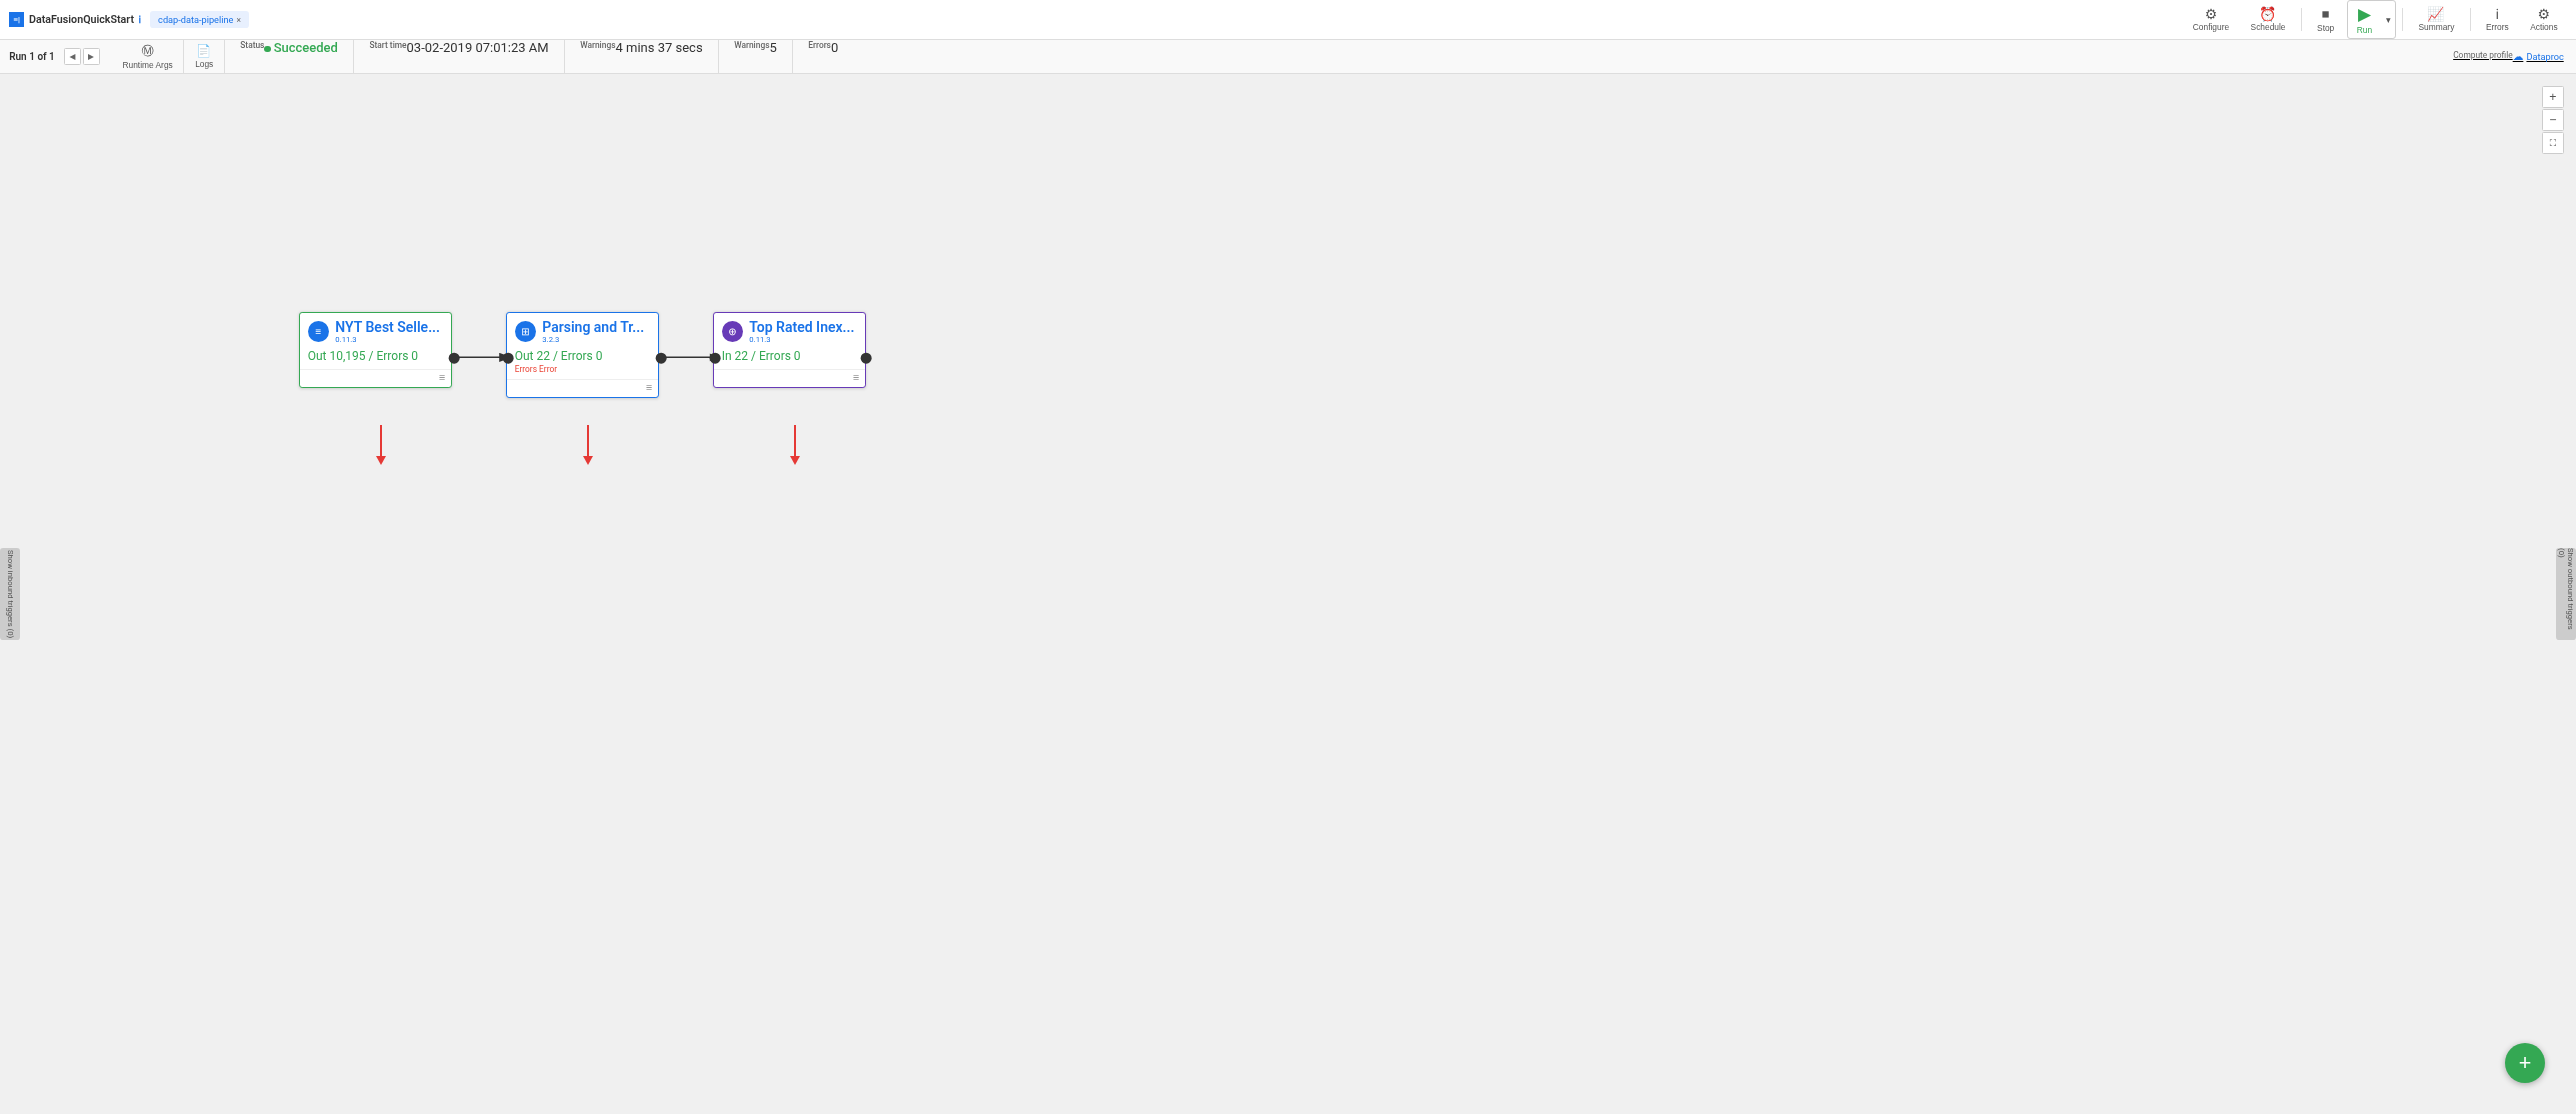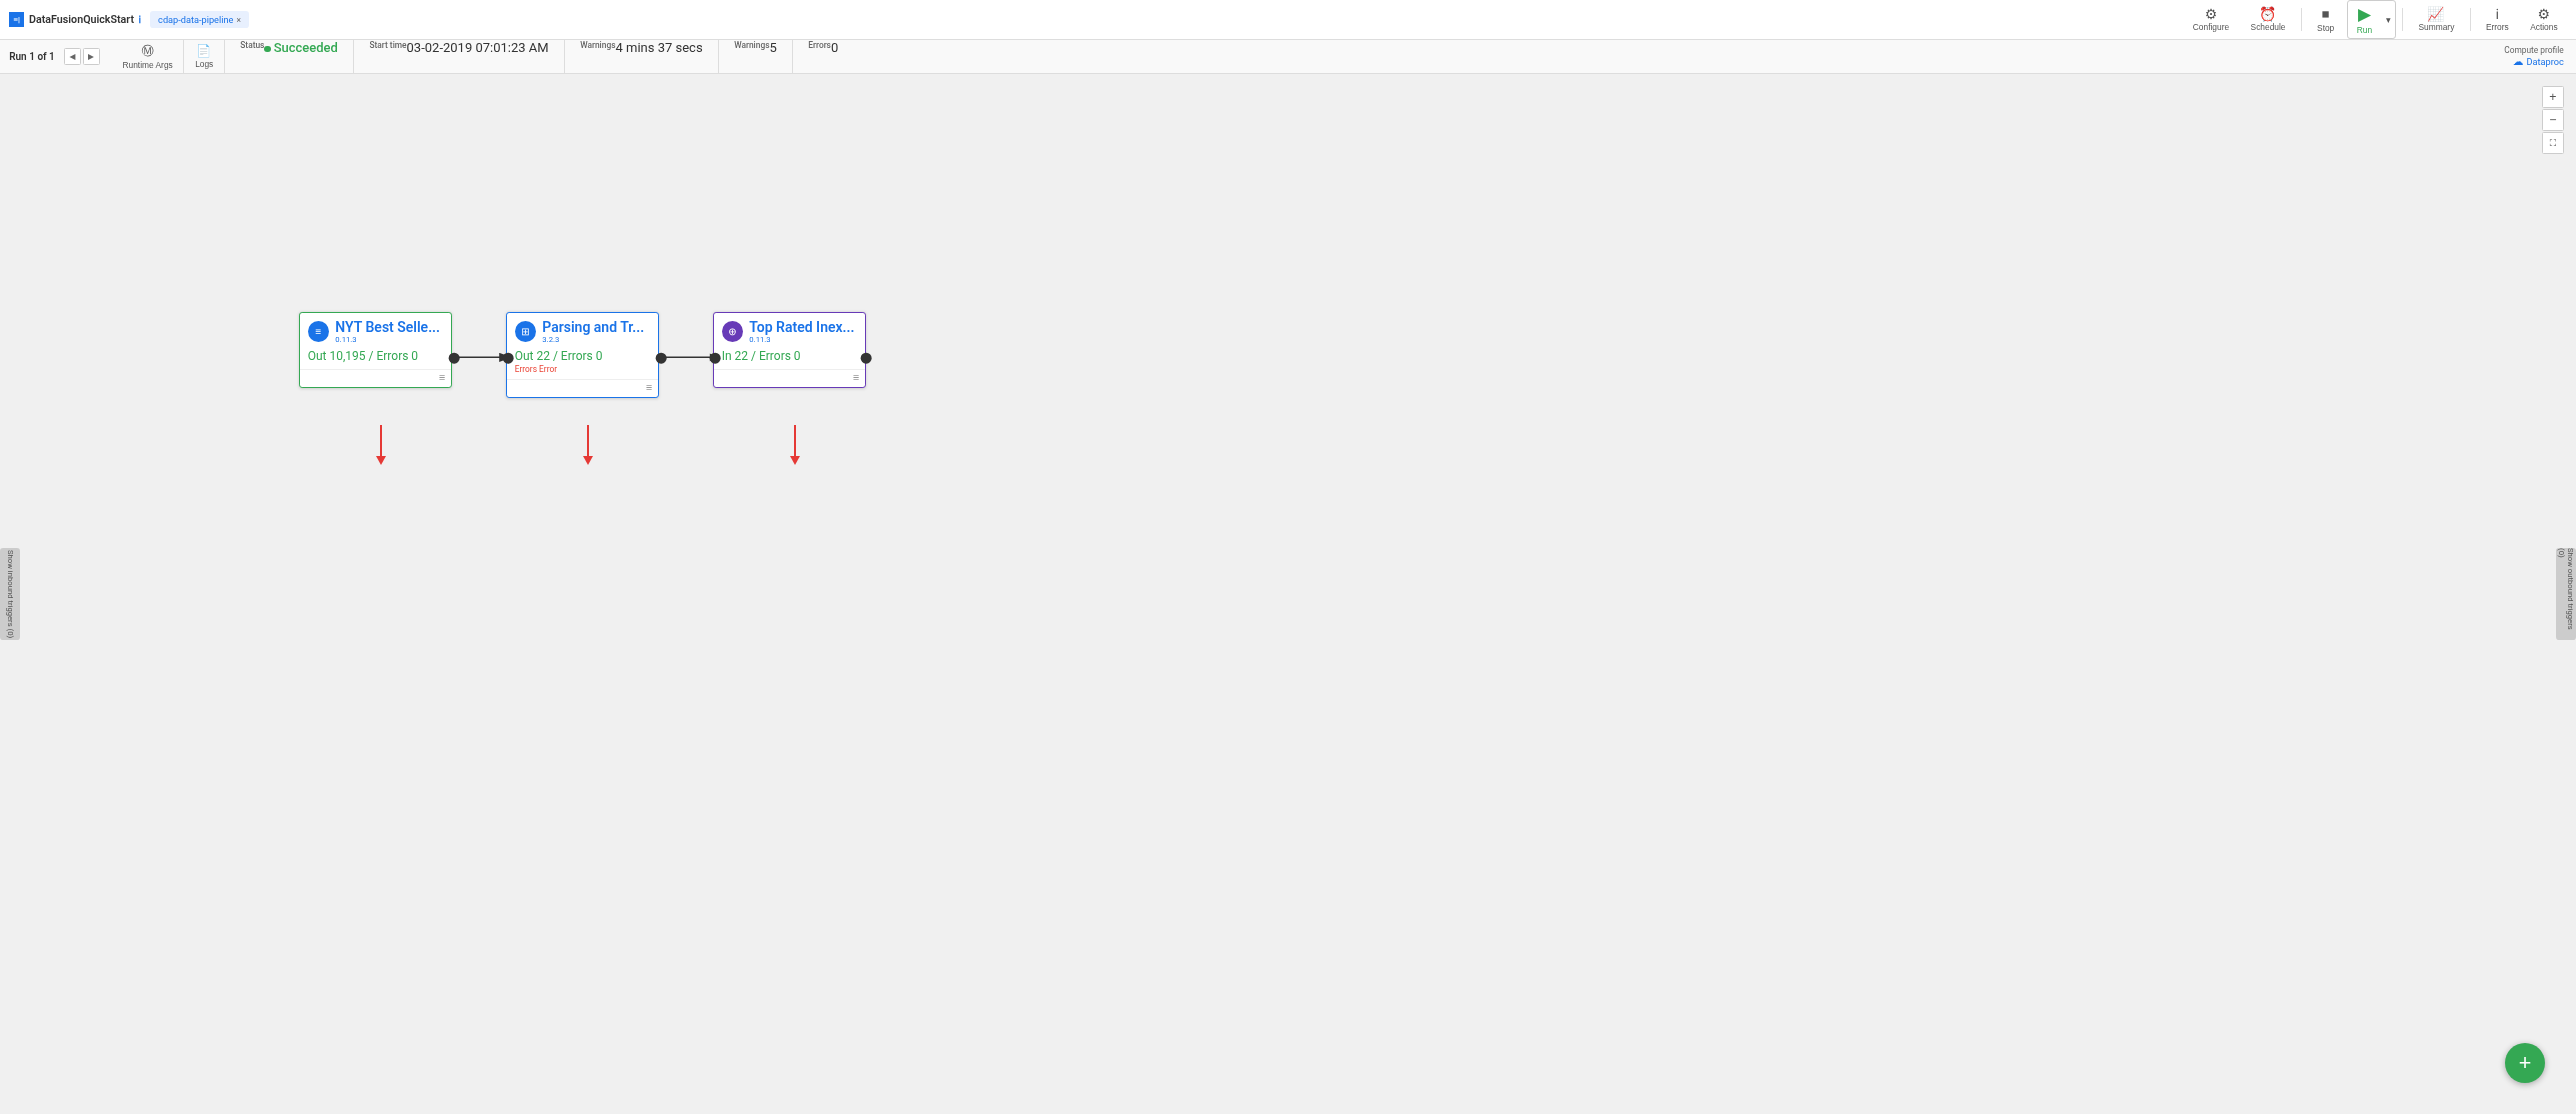--- a/index.html
+++ b/index.html
@@ -86,22 +86,23 @@
       color: #555; font-size: 8.4px; border-right: 0.8px solid #ddd; height: 34px;
       justify-content: center;
     }
     .logs-btn {
       display: flex; flex-direction: column; align-items: center; gap: 0.8px;
       padding: 3.1px 10.7px; cursor: pointer; background: transparent; border: none;
       color: #555; font-size: 8.4px; border-right: 0.8px solid #ddd; height: 34px;
       justify-content: center;
     }
     .compute-profile {
-      margin-left: auto; display: flex; flex-direction: column; align-items: flex-end;
+      margin-left: auto; display: flex; flex-direction: row; 
       padding-right: 3.1px;
+      text-decoration: underline;
     }
     .compute-profile-label { font-size: 8.4px; color: #666; }
     .compute-profile-value { font-size: 9.2px; color: #1a73e8; display: flex; align-items: center; gap: 3.1px; margin-top: 0.8px; }
     .compute-profile-value .cloud-icon { font-size: 10.7px; }
 
     
     .canvas-area {
       position: relative; flex: 1;
       background: #f0f0f0;
       overflow: hidden;

